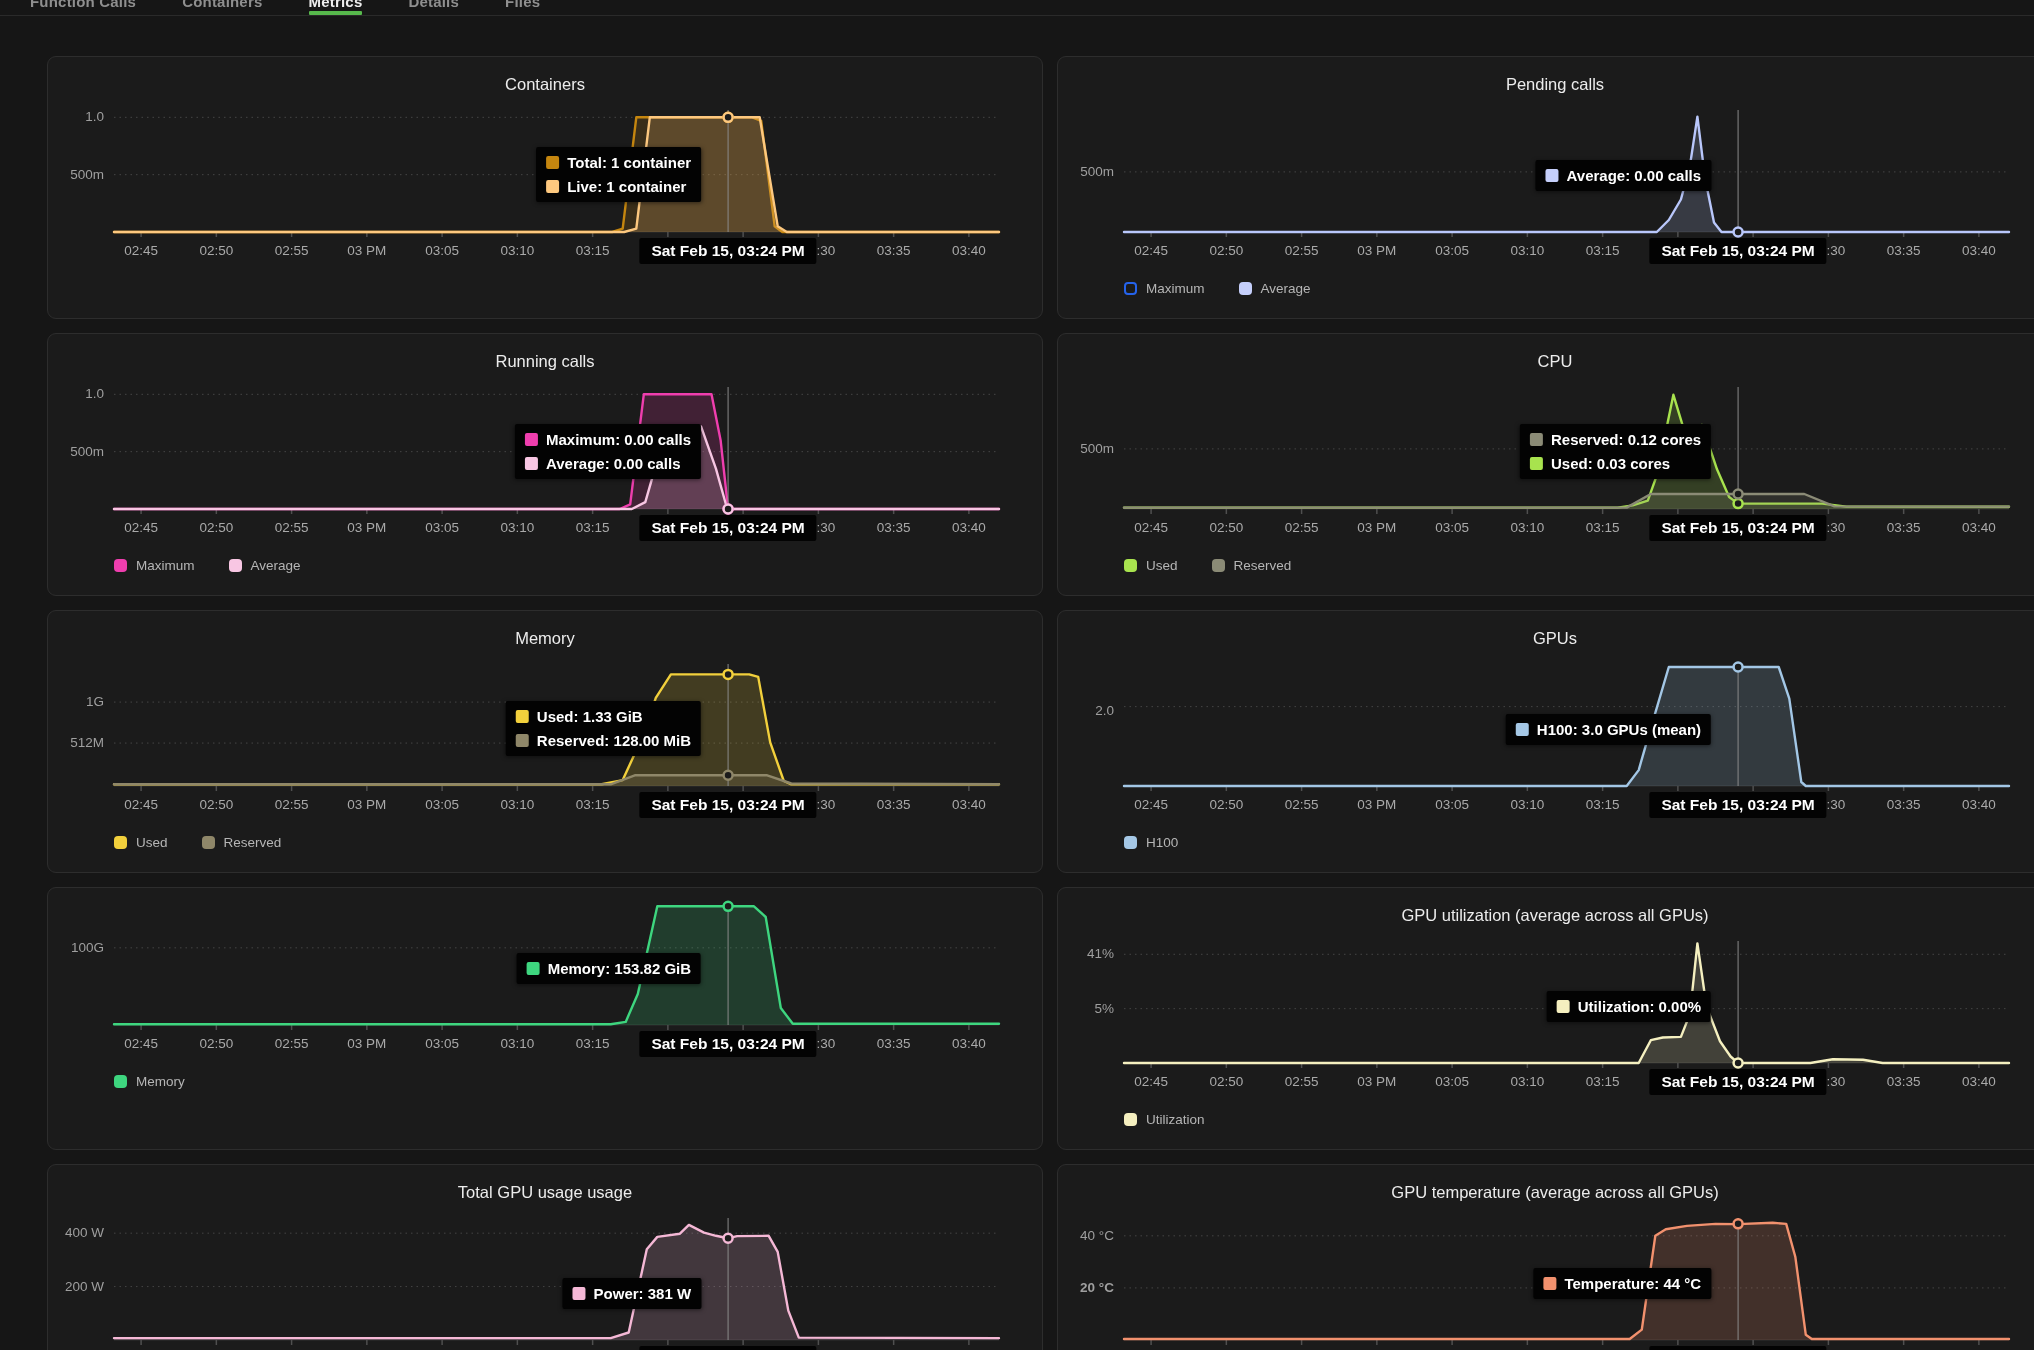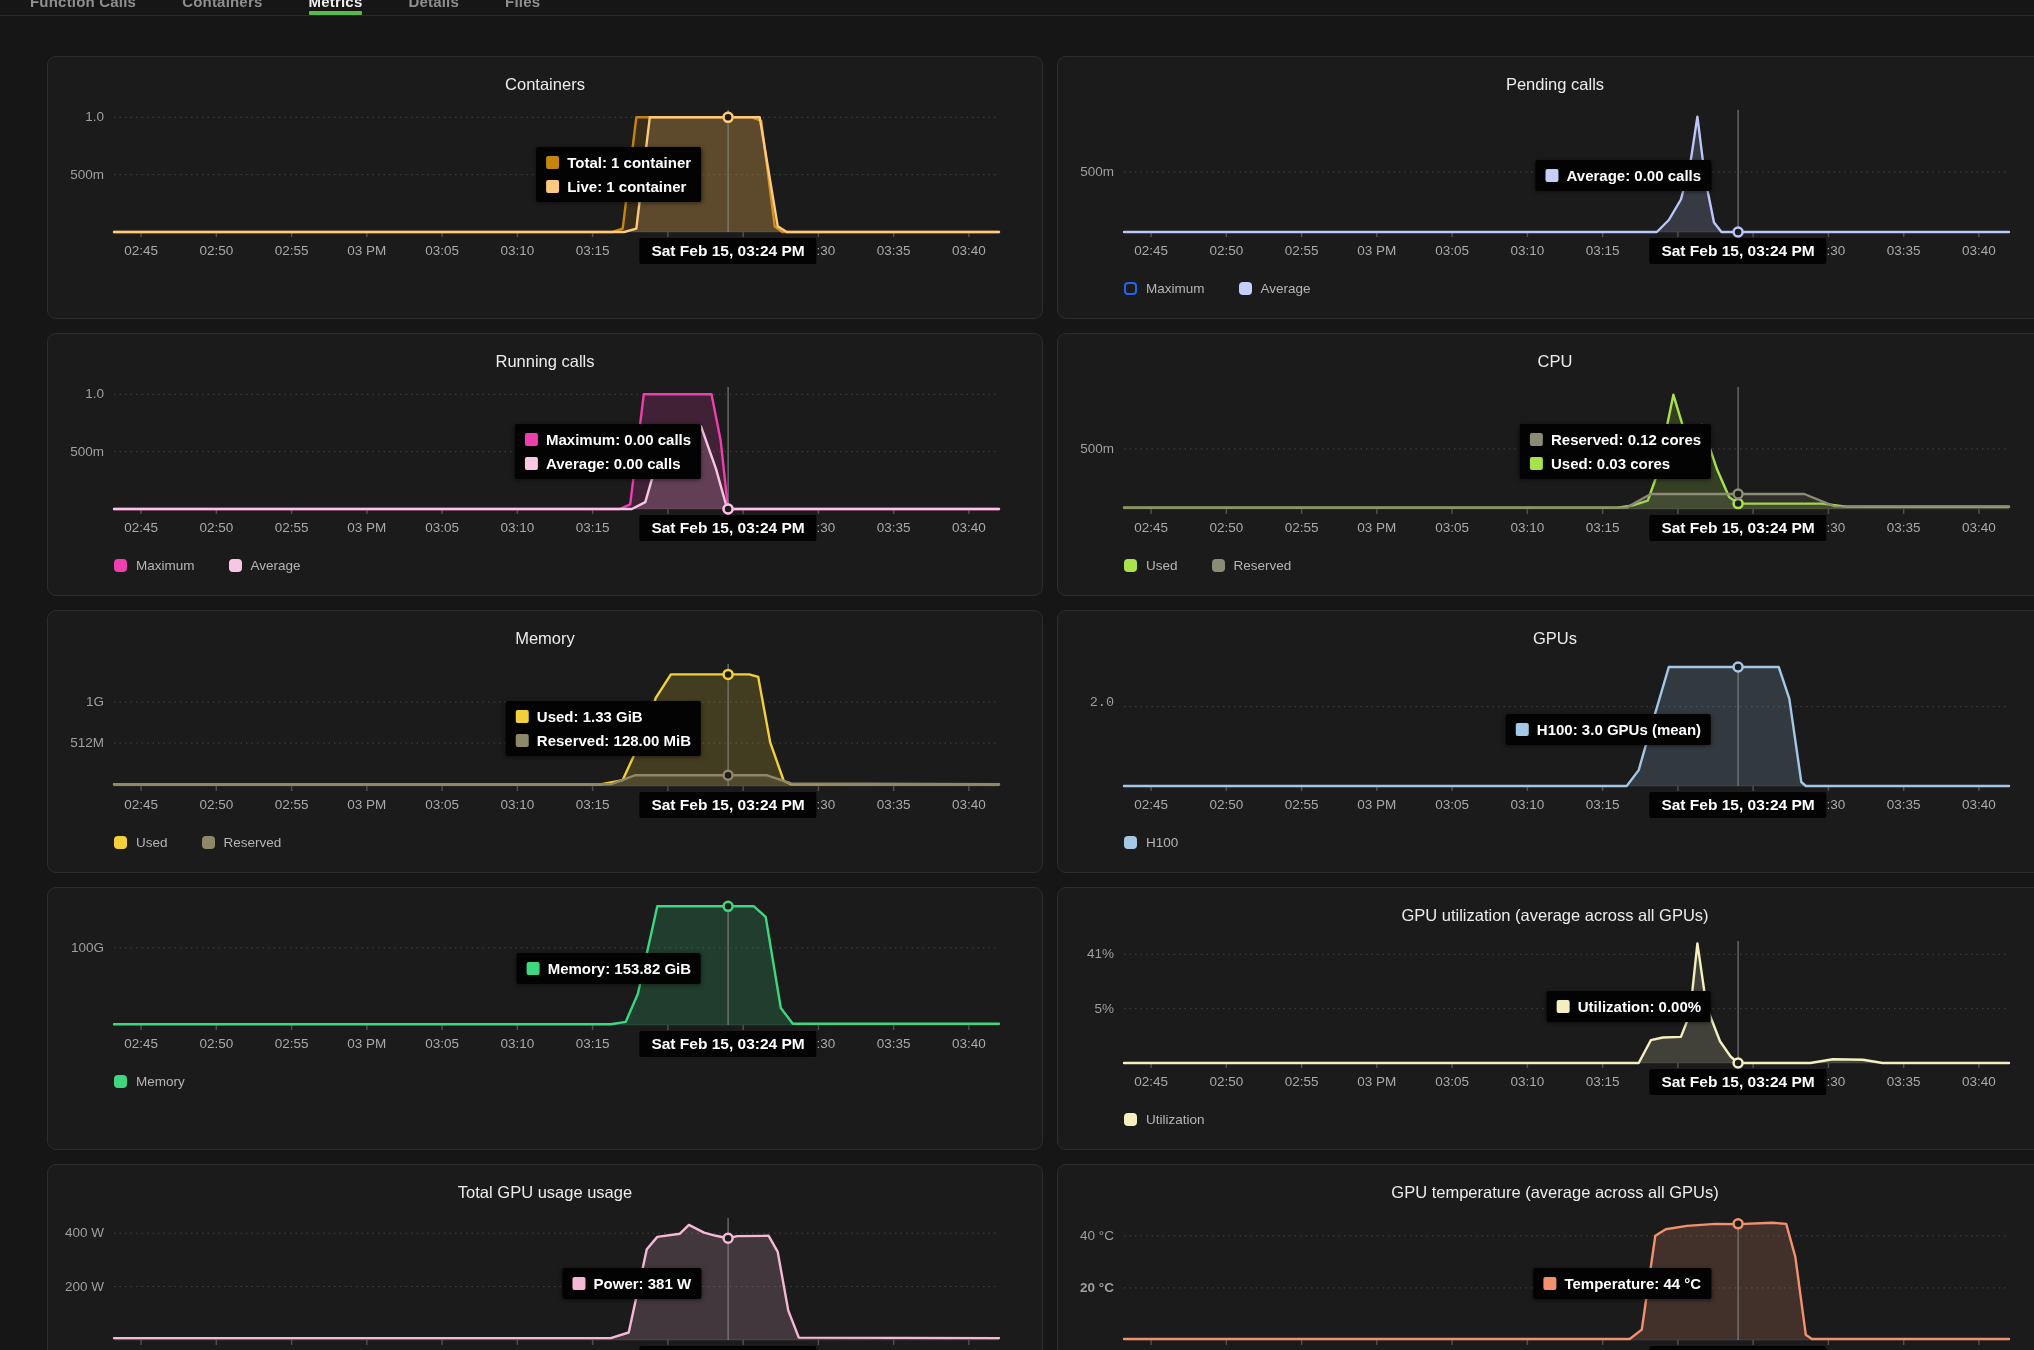--- a/index.html
+++ b/index.html
@@ -398,21 +398,21 @@
         </div>
         <div class="legend-item">
           <span class="legend-swatch" style="background: rgb(143, 135, 105);"></span>
           <span class="legend-label">Reserved</span>
         </div>
       </div>
     </section>
     <section class="panel">
       <h3 class="panel-title">GPUs</h3>
       <div class="chart-wrap">
-        <span class="ylab" style="top: 33px; font-family: Liberation Mono, monospace;">2.0</span>
+        <span class="ylab" style="top: 41px;">2.0</span>
         <div class="plot">
           <svg viewBox="0 0 885 132">
             <line x1="0" x2="885" y1="45.63492063492064" y2="45.63492063492064" stroke="#454545" stroke-width="1" stroke-dasharray="1.5 4"></line>
             <line x1="0" x2="885" y1="125" y2="125" stroke="#313131" stroke-width="1"></line>
             <line x1="27.09183673469388" x2="27.09183673469388" y1="125" y2="130" stroke="#4f4f4f" stroke-width="1.5"></line>
             <line x1="102.34693877551021" x2="102.34693877551021" y1="125" y2="130" stroke="#4f4f4f" stroke-width="1.5"></line>
             <line x1="177.60204081632656" x2="177.60204081632656" y1="125" y2="130" stroke="#4f4f4f" stroke-width="1.5"></line>
             <line x1="252.8571428571429" x2="252.8571428571429" y1="125" y2="130" stroke="#4f4f4f" stroke-width="1.5"></line>
             <line x1="328.1122448979592" x2="328.1122448979592" y1="125" y2="130" stroke="#4f4f4f" stroke-width="1.5"></line>
             <line x1="403.36734693877554" x2="403.36734693877554" y1="125" y2="130" stroke="#4f4f4f" stroke-width="1.5"></line>
@@ -588,21 +588,21 @@
             <line x1="553.8775510204082" x2="553.8775510204082" y1="125" y2="130" stroke="#4f4f4f" stroke-width="1.5"></line>
             <line x1="629.1326530612245" x2="629.1326530612245" y1="125" y2="130" stroke="#4f4f4f" stroke-width="1.5"></line>
             <line x1="704.3877551020408" x2="704.3877551020408" y1="125" y2="130" stroke="#4f4f4f" stroke-width="1.5"></line>
             <line x1="779.6428571428571" x2="779.6428571428571" y1="125" y2="130" stroke="#4f4f4f" stroke-width="1.5"></line>
             <line x1="854.8979591836735" x2="854.8979591836735" y1="125" y2="130" stroke="#4f4f4f" stroke-width="1.5"></line>
             <path d="M0.0,123.1 L496.7,123.1 L514.7,117.5 L532.8,34.2 L543.3,21.9 L565.9,18.7 L574.9,9.9 L590.0,17.6 L602.0,20.8 L614.1,23.2 L623.1,21.1 L654.7,20.8 L663.7,36.9 L674.3,95.6 L684.8,122.6 L885.0,123.1 L885.0,125 L0.0,125 Z" fill="#f5b8d6" fill-opacity="0.18" stroke="none"></path>
             <path d="M0.0,123.1 L496.7,123.1 L514.7,117.5 L532.8,34.2 L543.3,21.9 L565.9,18.7 L574.9,9.9 L590.0,17.6 L602.0,20.8 L614.1,23.2 L623.1,21.1 L654.7,20.8 L663.7,36.9 L674.3,95.6 L684.8,122.6 L885.0,123.1" fill="none" stroke="#f5b8d6" stroke-width="2.4" stroke-linejoin="round" stroke-linecap="round"></path>
             <line x1="614.0816326530612" x2="614.0816326530612" y1="3" y2="125" stroke="#8a8a8a" stroke-width="1"></line>
             <circle cx="614.0816326530612" cy="23.23717948717949" r="4.5" fill="#1b1b1b" stroke="#f5b8d6" stroke-width="2.5"></circle>
           </svg>
-          <div class="tooltip" style="left: 587.082px; top: 53px;">
+          <div class="tooltip" style="left: 587.082px; top: 63px;">
             <div class="tt-line">
               <span class="tt-swatch" style="background: rgb(245, 184, 214);"></span>
               <span class="tt-text">Power: 381 W</span>
             </div>
           </div>
           <div class="time-tooltip" style="left: 614.082px;">Sat Feb 15, 03:24 PM</div>
         </div>
         <div class="xlabels"></div>
       </div>
     </section>

